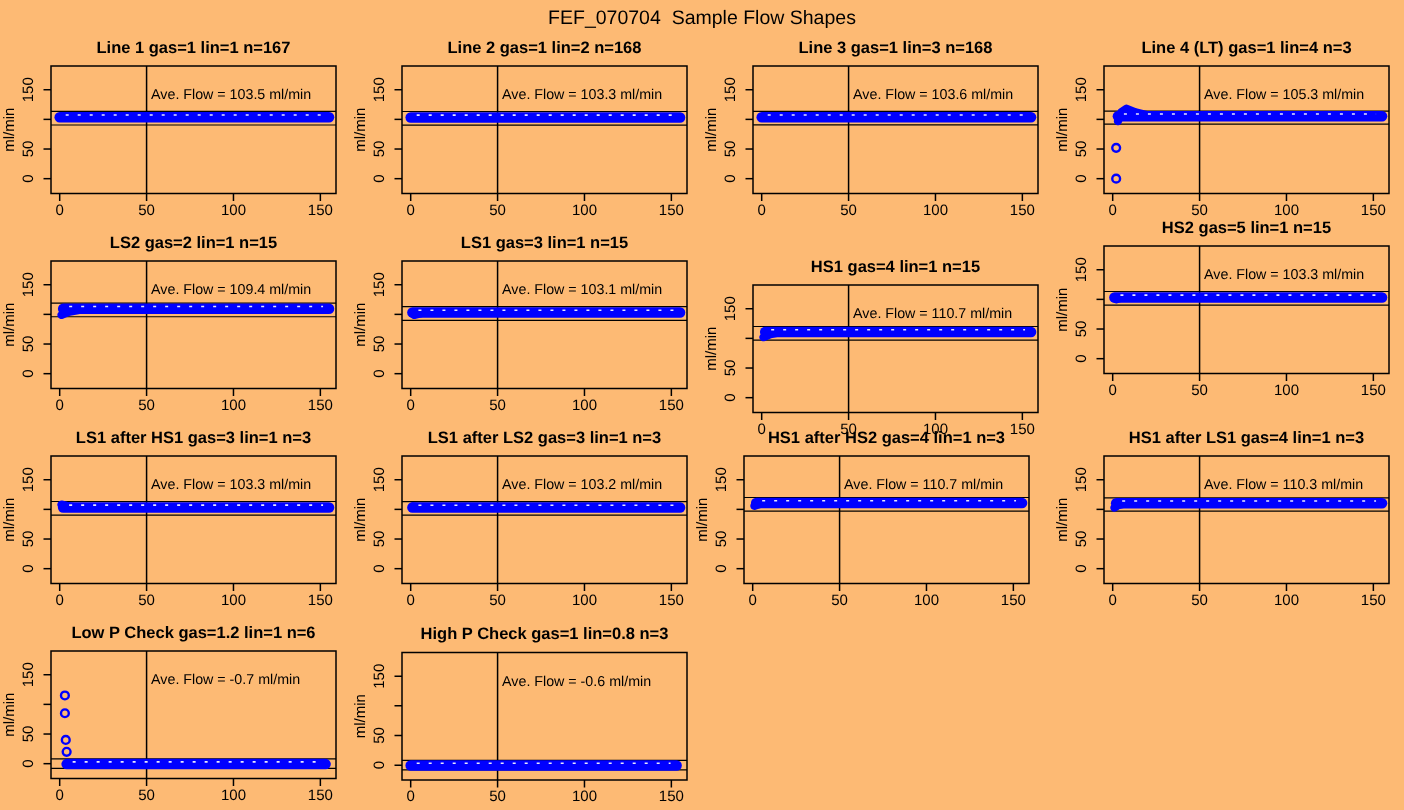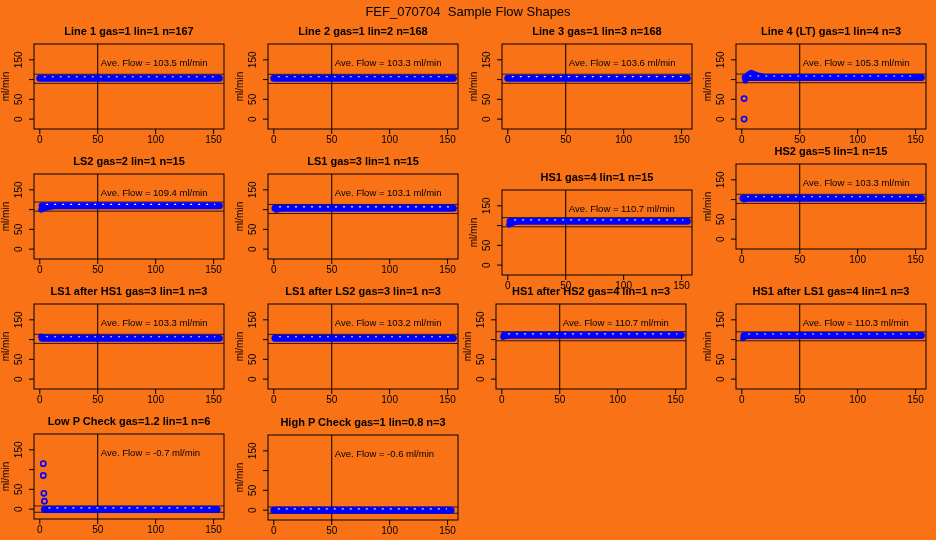--- a/index.html
+++ b/index.html
@@ -1,17 +1,17 @@
 <!DOCTYPE html>
 <html><head>
 <meta charset="utf-8">
 <style>
   html,body{margin:0;padding:0;background:#ffffff;}
   #screen{
-    position:relative;width:936px;height:540px;background:#f97316;
+    position:relative;width:936px;height:540px;background:#fdba74;
     font-family:"Liberation Sans",sans-serif;overflow:hidden;
   }
   #main-title{
     position:absolute;top:4px;left:0;width:936px;text-align:center;
     font-size:13px;color:#000;white-space:pre;
   }
   .panel{position:absolute;width:234px;height:130px;}
   svg text{font-family:"Liberation Sans",sans-serif;}
 </style>
 </head>

